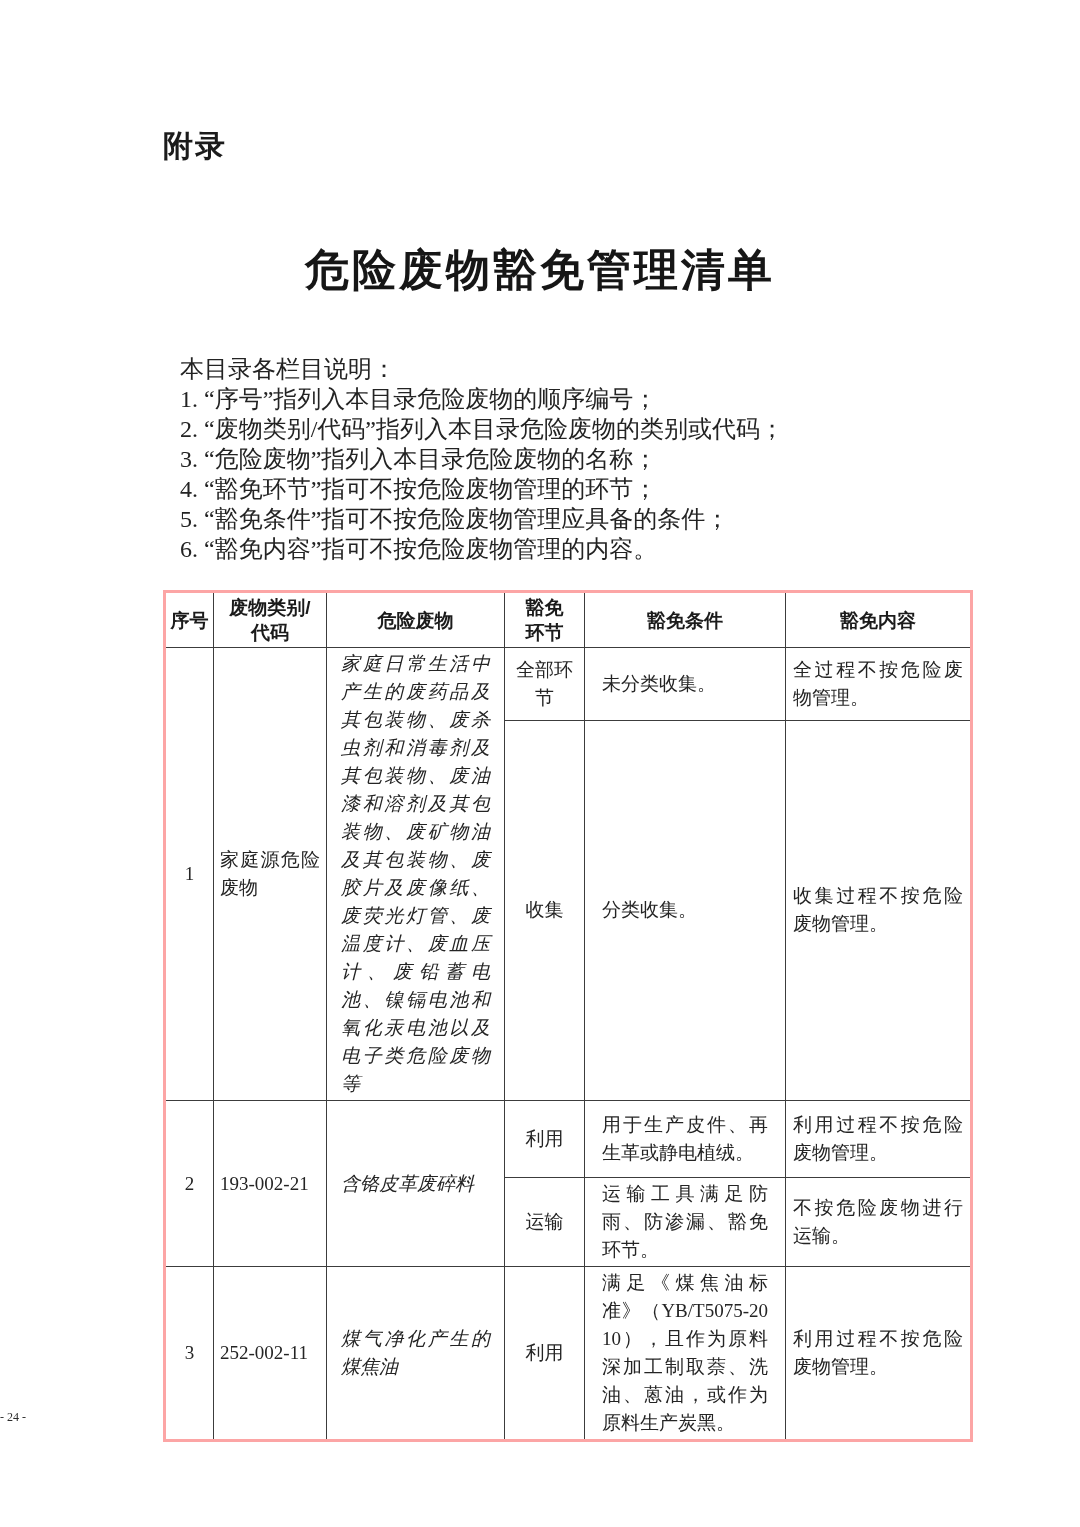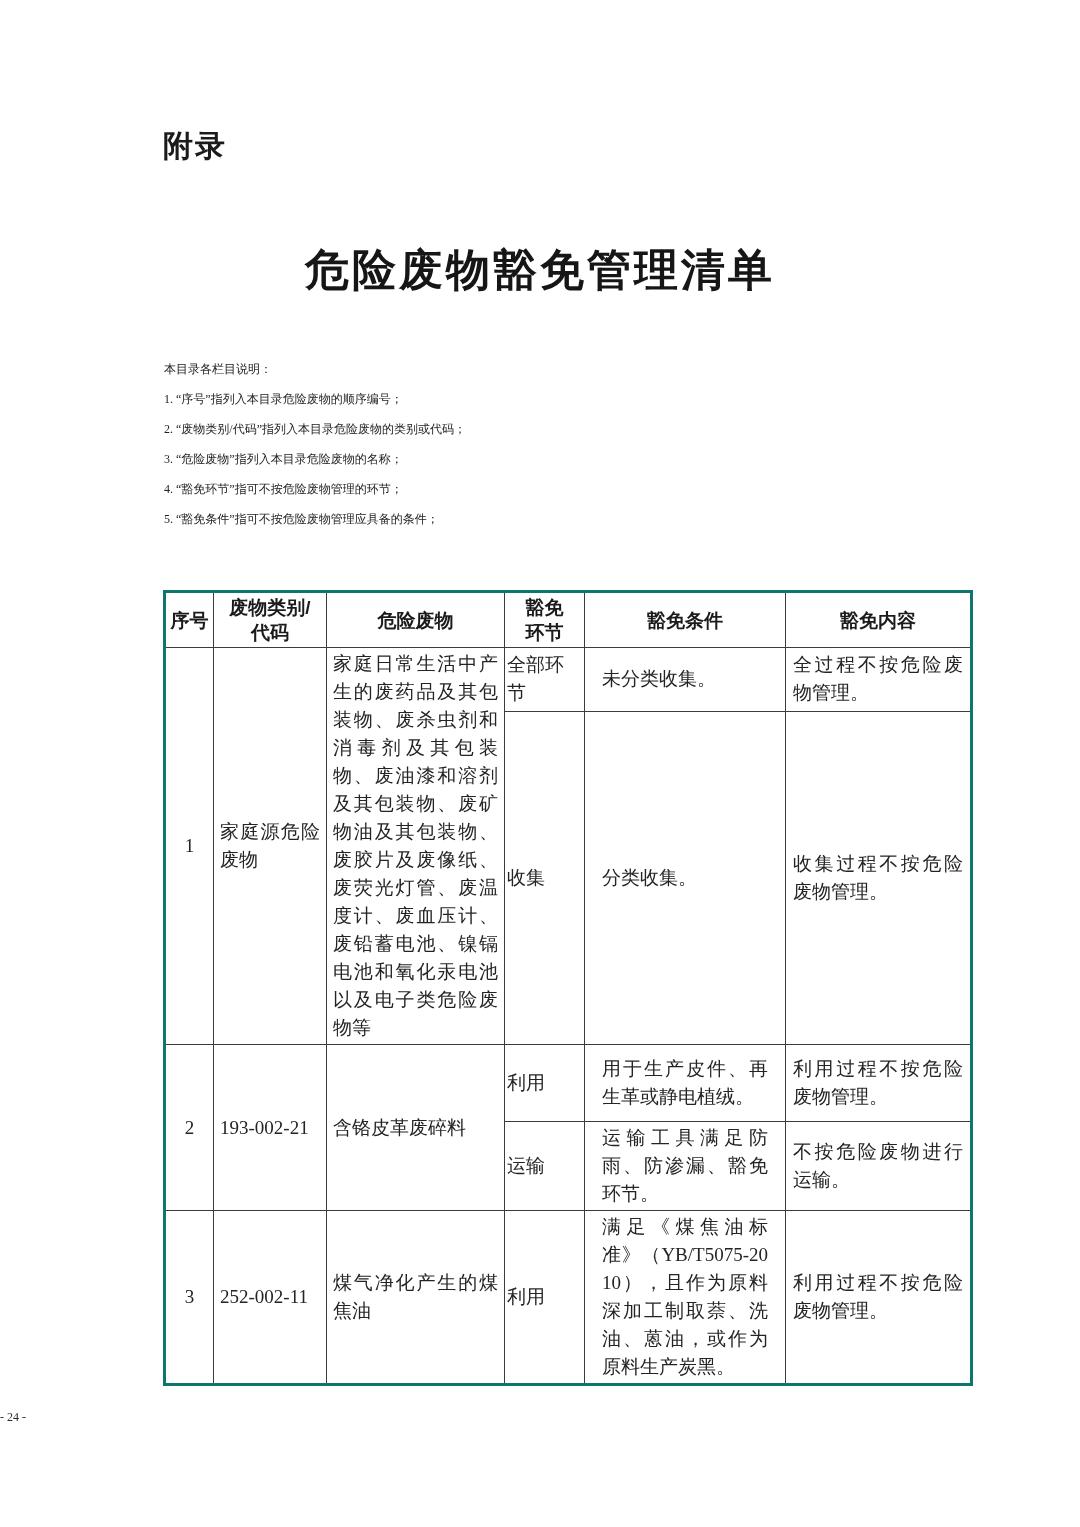--- a/index.html
+++ b/index.html
@@ -31,36 +31,36 @@
     width: 100%;
     text-align: center;
     font-family: "Liberation Sans", sans-serif;
     font-weight: 700;
     font-size: 44px;
     letter-spacing: 3px;
     color: #161616;
   }
   .notes {
     position: absolute;
-    left: 164px;
+    left: 180px;
     top: 354px;
     width: 700px;
-    font-size: 12px;
+    font-size: 24px;
     line-height: 30px;
     color: #232323;
   }
   .notes .note-line { white-space: nowrap; }
   table.exempt {
     position: absolute;
     left: 163px;
     top: 590px;
     width: 807px;
     border-collapse: collapse;
     table-layout: fixed;
-    border: 3px solid #0f766e;
+    border: 3px solid #fca5a5;
     font-size: 19px;
     color: #242424;
   }
   table.exempt th, table.exempt td {
     border: 1px solid #3c3c3c;
     vertical-align: middle;
     line-height: 28px;
     overflow: hidden;
   }
   table.exempt th {
@@ -70,22 +70,22 @@
     line-height: 25px;
     text-align: center;
     padding: 2px 8px;
     word-break: break-all;
     color: #1b1b1b;
   }
   table.exempt th.th-narrow { padding: 2px 13px; }
   table.exempt th.th-seq { padding: 2px 2px; }
   td.c-seq   { text-align: center; }
   td.c-cat   { text-align: justify; padding: 2px 6px; word-break: break-all; }
-  td.c-waste { text-align: justify; padding: 2px 6px; word-break: break-all; }
-  td.c-stage { text-align: left; padding: 2px 2px; margin-left: 36px; }
+  td.c-waste { text-align: justify; padding: 2px 14px; word-break: break-all; font-style: italic; }
+  td.c-stage { text-align: center; padding: 2px 2px; margin-left: 36px; }
   td.c-cond  { text-align: justify; padding: 2px 17px; word-break: break-all; }
   td.c-cont  { text-align: justify; padding: 2px 7px; word-break: break-all; }
   td.v-top   { vertical-align: top; }
   .page-number {
     position: absolute;
     left: 0;
     top: 1410px;
     width: 100%;
     font-size: 12px;
     color: #2b2b2b;
@@ -100,20 +100,21 @@
 
   <div class="doc-title">危险废物豁免管理清单</div>
 
   <div class="notes">
     <div class="note-line">本目录各栏目说明：</div>
     <div class="note-line">1. “序号”指列入本目录危险废物的顺序编号；</div>
     <div class="note-line">2. “废物类别/代码”指列入本目录危险废物的类别或代码；</div>
     <div class="note-line">3. “危险废物”指列入本目录危险废物的名称；</div>
     <div class="note-line">4. “豁免环节”指可不按危险废物管理的环节；</div>
     <div class="note-line">5. “豁免条件”指可不按危险废物管理应具备的条件；</div>
+    <div class="note-line">6. “豁免内容”指可不按危险废物管理的内容。</div>
   </div>
 
   <table class="exempt">
     <colgroup>
       <col style="width:49px">
       <col style="width:113px">
       <col style="width:178px">
       <col style="width:80px">
       <col style="width:201px">
       <col style="width:186px">

